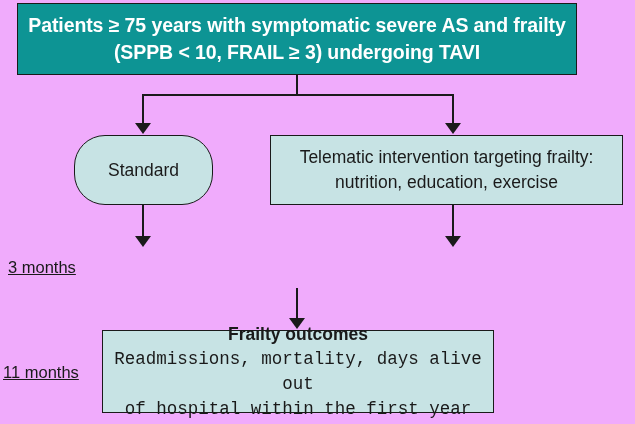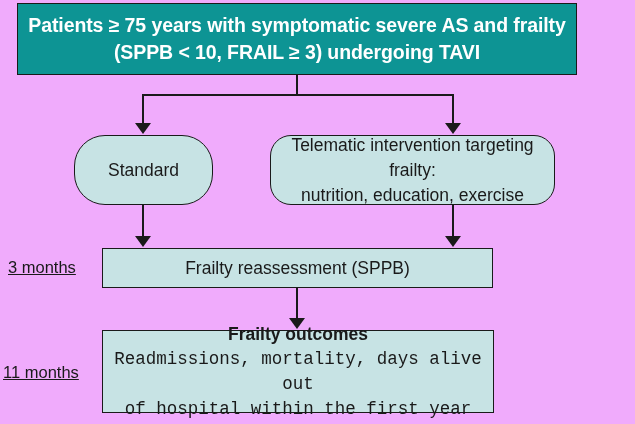--- a/index.html
+++ b/index.html
@@ -63,25 +63,24 @@
     width: 139px;
     height: 70px;
     font-size: 17.5px;
     line-height: 25px;
     border-radius: 31px;
   }
 
   #node-telematic {
     left: 270px;
     top: 135px;
-    width: 285px;
+    width: 353px;
     height: 70px;
     font-size: 17.5px;
     line-height: 25px;
-    border-radius: 21px;
   }
 
   #node-frailty {
     left: 102px;
     top: 248px;
     width: 391px;
     height: 40px;
     font-size: 17.5px;
     line-height: 23px;
   }
@@ -192,25 +191,20 @@
     </div>
   </div>
 
   <div class="vline" id="conn-standard-down"></div>
   <div class="arrowhead" id="arrow-standard"></div>
   <div class="vline" id="conn-telematic-down"></div>
   <div class="arrowhead" id="arrow-telematic"></div>
 
   <div class="time-label" id="label-3months">3 months</div>
 
-  <div class="node node-pale" id="node-frailty">
-    <div class="node-inner">
-      <span>Frailty reassessment (SPPB)</span>
-    </div>
-  </div>
 
   <div class="vline" id="conn-frailty-down"></div>
   <div class="arrowhead" id="arrow-frailty"></div>
 
   <div class="time-label" id="label-12months">11 months</div>
 
   <div class="node node-pale" id="node-outcomes">
     <div class="node-inner">
       <span class="ttl">Frailty outcomes</span>
       <span class="sub">Readmissions, mortality, days alive out</span>

